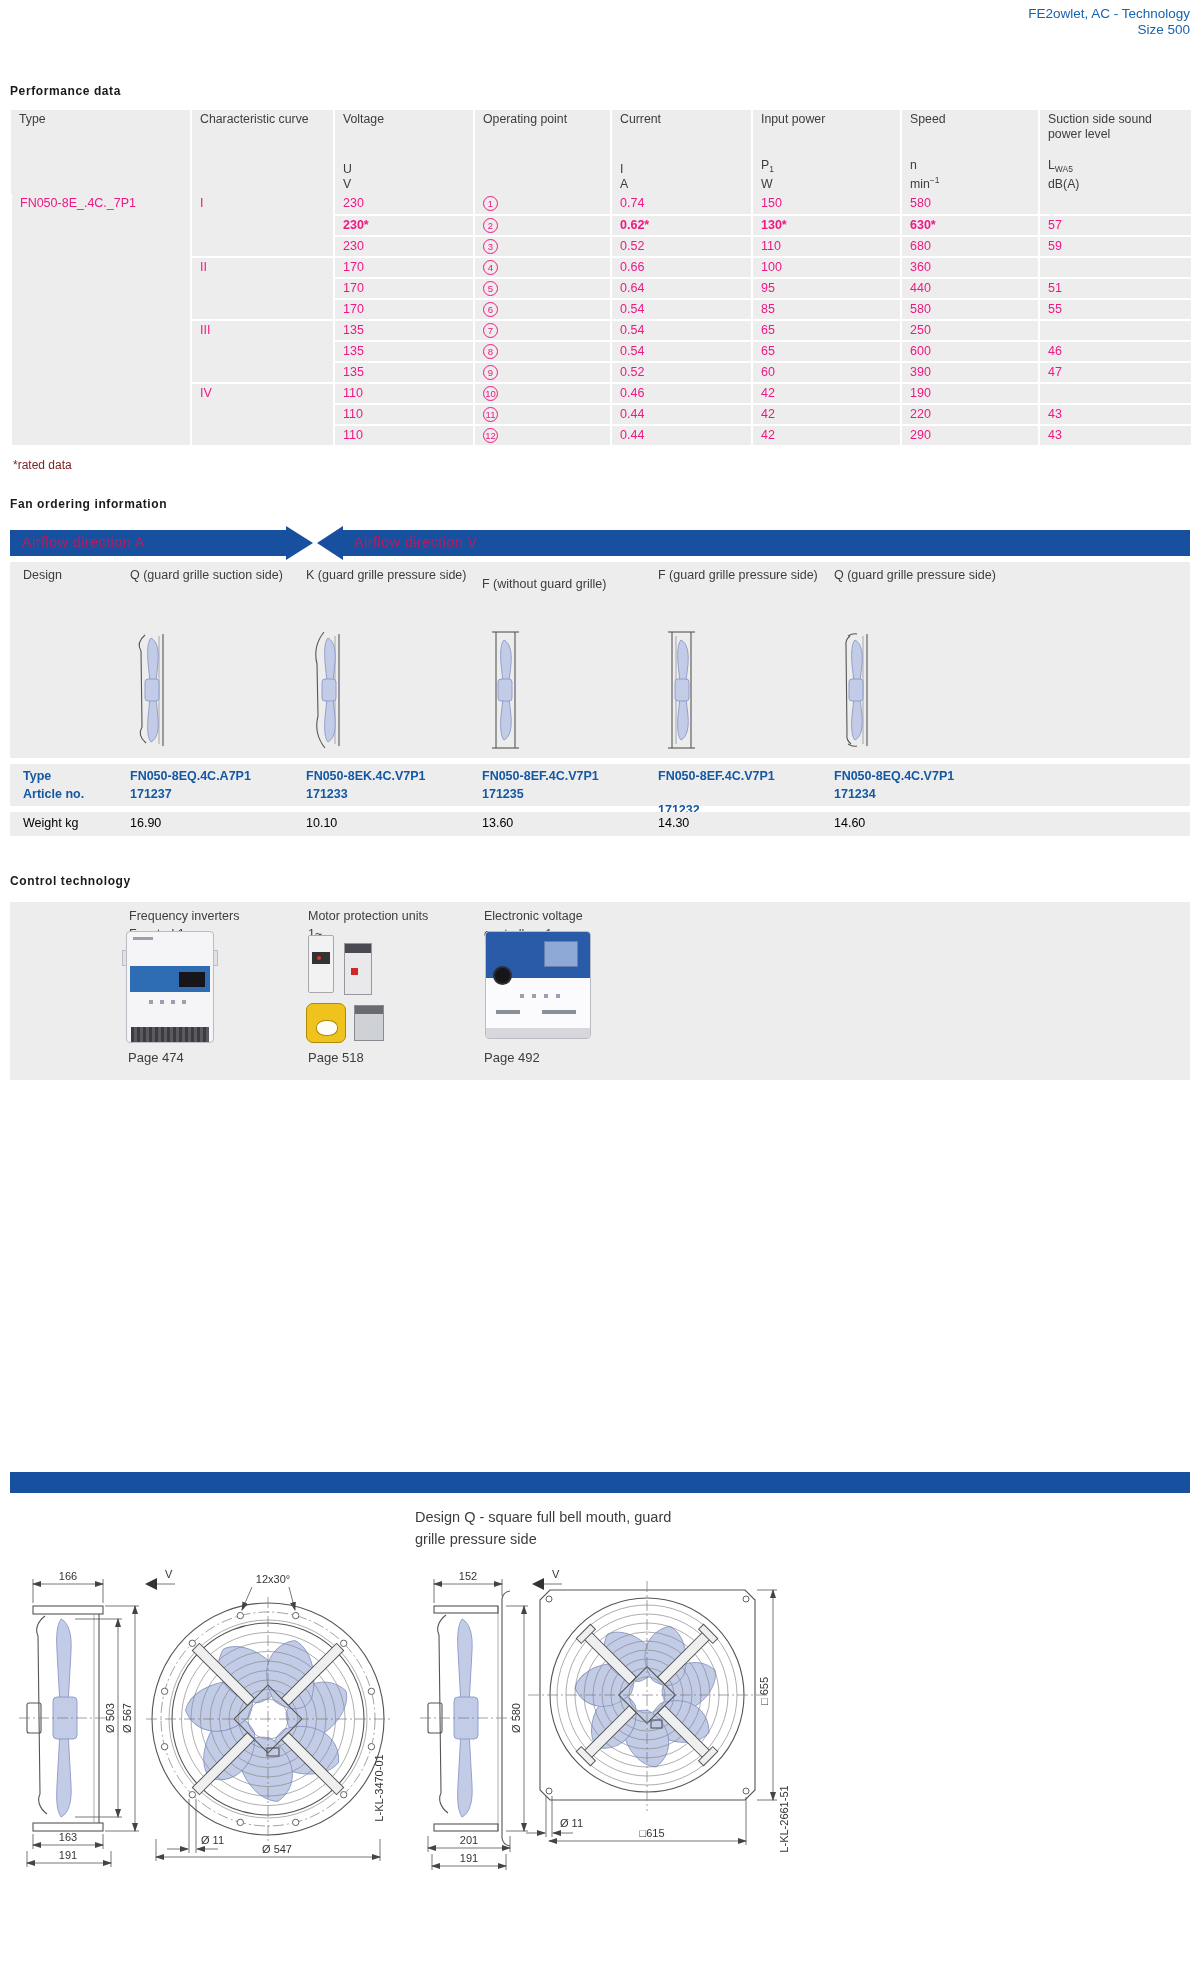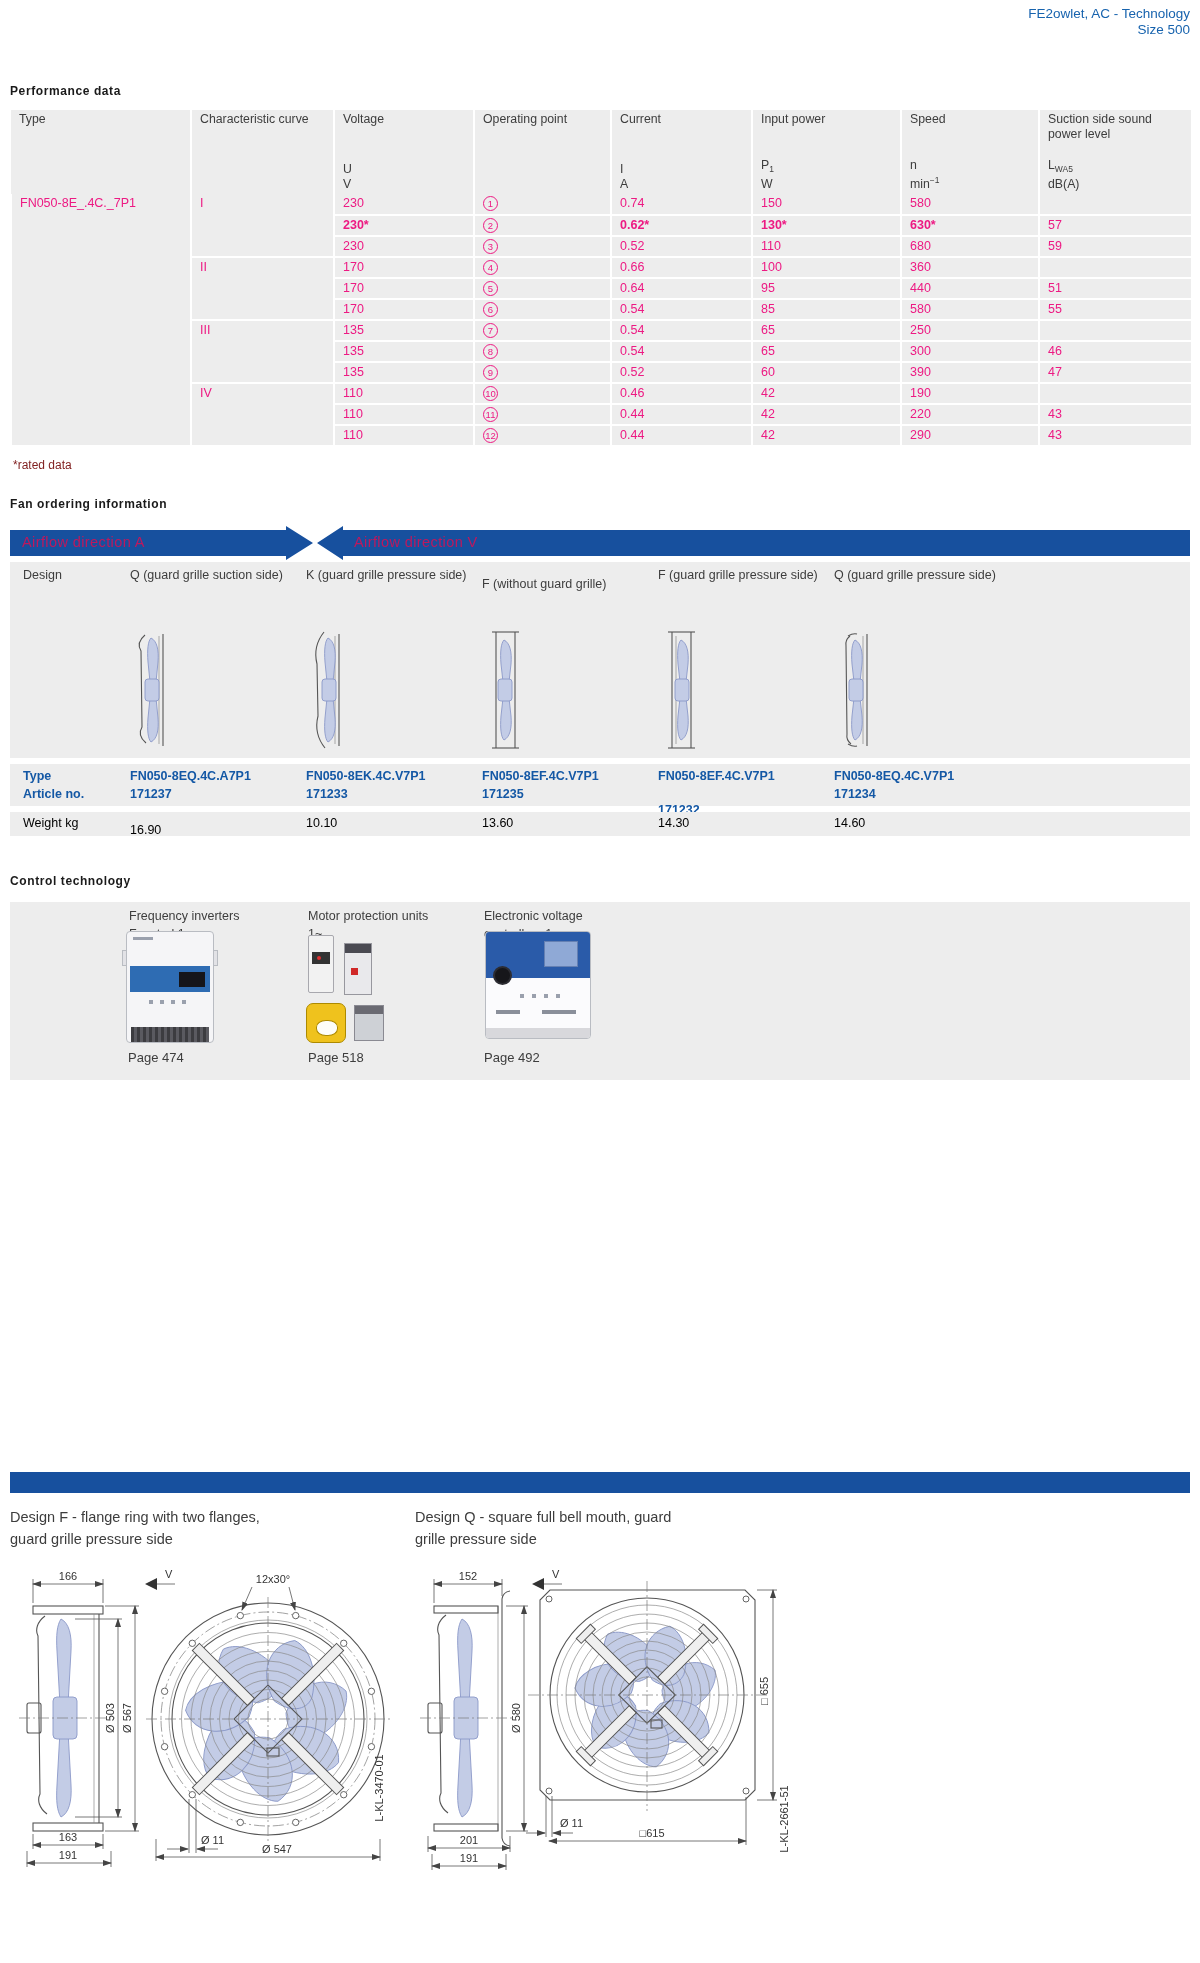--- a/index.html
+++ b/index.html
@@ -264,21 +264,21 @@
       <td class="bv">0.54</td>
       <td class="bv">65</td>
       <td class="bv">250</td>
       <td></td>
     </tr>
     <tr>
       <td class="bv">135</td>
       <td><span class="pt">8</span></td>
       <td class="bv">0.54</td>
       <td class="bv">65</td>
-      <td class="bv">300</td>
+      <td class="bv">600</td>
       <td>46</td>
     </tr>
     <tr>
       <td class="bv">135</td>
       <td><span class="pt">9</span></td>
       <td class="bv">0.52</td>
       <td class="bv">60</td>
       <td class="bv">390</td>
       <td>47</td>
     </tr>
@@ -388,21 +388,21 @@
     <div class="bluebold c5" style="top:5px;">FN050-8EQ.4C.V7P1</div>
     <div class="bluebold c1" style="top:23px;">171237</div>
     <div class="bluebold c2" style="top:23px;">171233</div>
     <div class="bluebold c3" style="top:23px;">171235</div>
     <div class="bluebold c4" style="top:39px;">171232</div>
     <div class="bluebold c5" style="top:23px;">171234</div>
   </div>
 
   <div class="panel op3">
     <div class="graytxt" style="left:13px; top:4px;">Weight kg</div>
-    <div class="graytxt c1" style="top:11px;">16.90</div>
+    <div class="graytxt c1" style="top:4px;">16.90</div>
     <div class="graytxt c2" style="top:4px;">10.10</div>
     <div class="graytxt c3" style="top:4px;">13.60</div>
     <div class="graytxt c4" style="top:4px;">14.30</div>
     <div class="graytxt c5" style="top:4px;">14.60</div>
   </div>
 
   <div class="sec-title" style="top:874px;">Control technology</div>
 
   <div class="panel ctl-panel">
     <div class="ctl-lbl k1">
@@ -454,24 +454,20 @@
       <div class="ctl-base"></div>
     </div>
 
     <div class="pageref" style="left:118px;">Page 474</div>
     <div class="pageref" style="left:298px;">Page 518</div>
     <div class="pageref" style="left:474px;">Page 492</div>
   </div>
 
   <div class="blue-bar"></div>
 
-  <div class="draw-title dtF">
-    <div>Design F - flange ring with two flanges,</div>
-    <div>guard grille pressure side</div>
-  </div>
   <div class="draw-title dtQ">
     <div>Design Q - square full bell mouth, guard</div>
     <div>grille pressure side</div>
   </div>
 
   <svg width="0" height="0" style="position:absolute;">
     <defs>
       <marker id="ar-e" markerWidth="9" markerHeight="7" refX="8" refY="3" orient="auto" markerUnits="userSpaceOnUse">
         <path d="M0,0 L9,3 L0,6 Z" fill="#444"></path>
       </marker>

